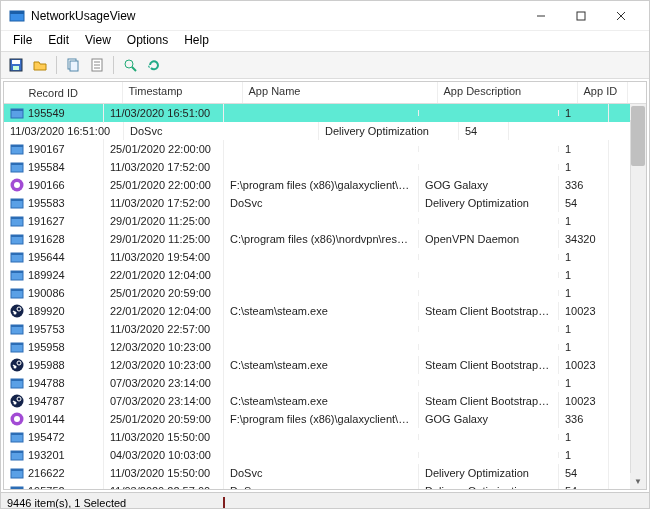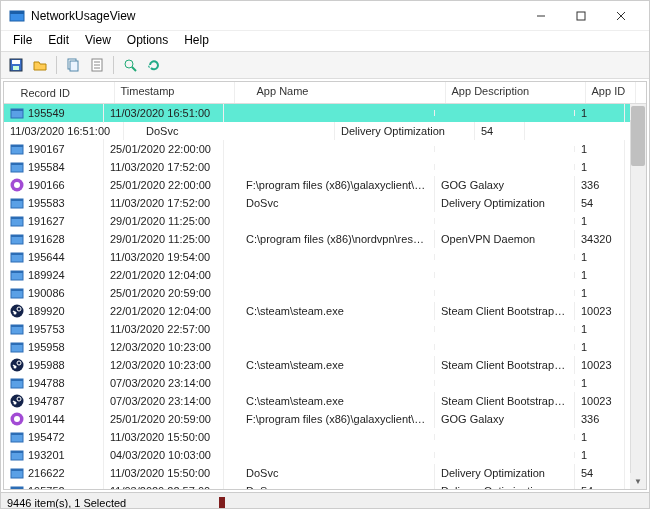--- a/index.html
+++ b/index.html
@@ -67,33 +67,33 @@
   overflow: hidden;
   text-overflow: ellipsis;
   border-right: 1px solid #eee;
 }
 .header-row .col { font-weight:400; cursor:default; }
 .rows { overflow-y:scroll; height: calc(100% - 22px);}
 .row { display:flex; height:18px; font-size:11px; color:#222; align-items:center; }
 .row.selected { background:#5eead4; }
 .col-id { width:100px; display:flex; align-items:center; gap:4px;}
 .col-ts { width:120px; }
-.col-app { width:195px;margin-left:16px; }
+.col-app { width:195px; }
 .col-desc { width:140px; }
 .col-aid { width:50px; }
 .rowicon { width:14px; height:14px; flex-shrink:0; }
 .statusbar {
   height:20px;
   display:flex;
   align-items:center;
   background:#f0f0f0;
   border-top:1px solid #ccc;
   font-size:11px;
 }
-.statusbar .sb-left { width:224px; padding:0 6px; border-right:6px solid #7f1d1d; }
+.statusbar .sb-left { width:224px; padding:0 6px; border-right:2px solid #7f1d1d; }
 .statusbar .sb-right { flex:1; padding:0 6px; color:#0000cc; font-weight:bold; }
 .scrolltrack { position:absolute; right:0; top:22px; bottom:0; width:16px; background:#f0f0f0; border-left:1px solid #ddd;}
 .scrollthumb { position:absolute; right:1px; top:24px; width:14px; height:60px; background:#c0c0c0; border-radius:2px;}
 .scrollarrow { position:absolute; right:0; width:16px; height:16px; display:flex; align-items:center; justify-content:center; color:#666; font-size:8px; background:#f0f0f0;}
 .scrollarrow.up{top:22px;} .scrollarrow.down{bottom:0;}
 
 svg { display:block; }
 </style>
 </head>
 <body>

